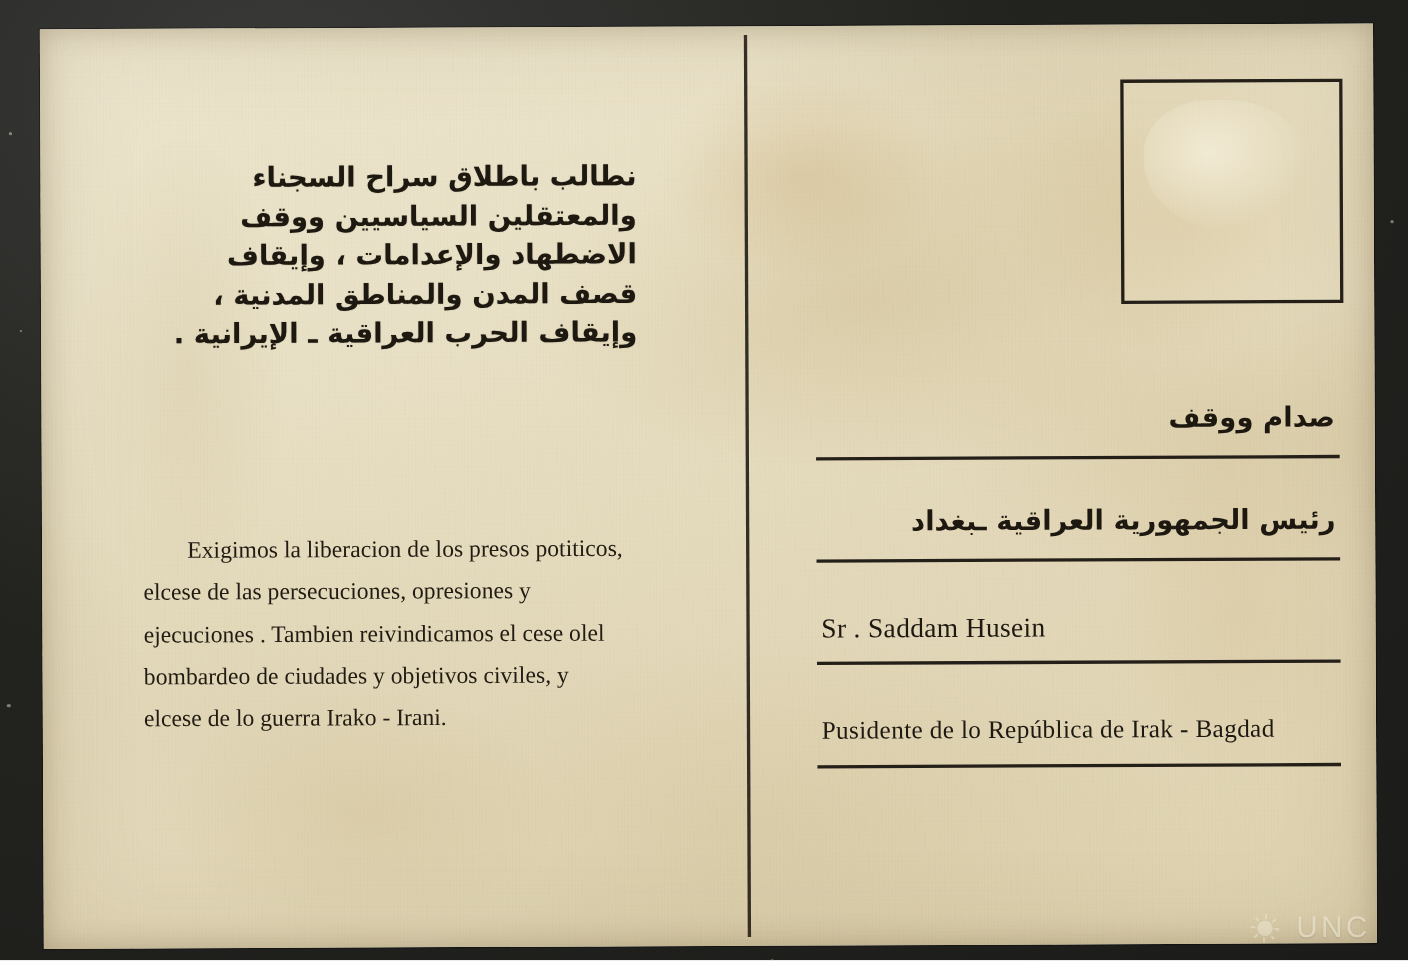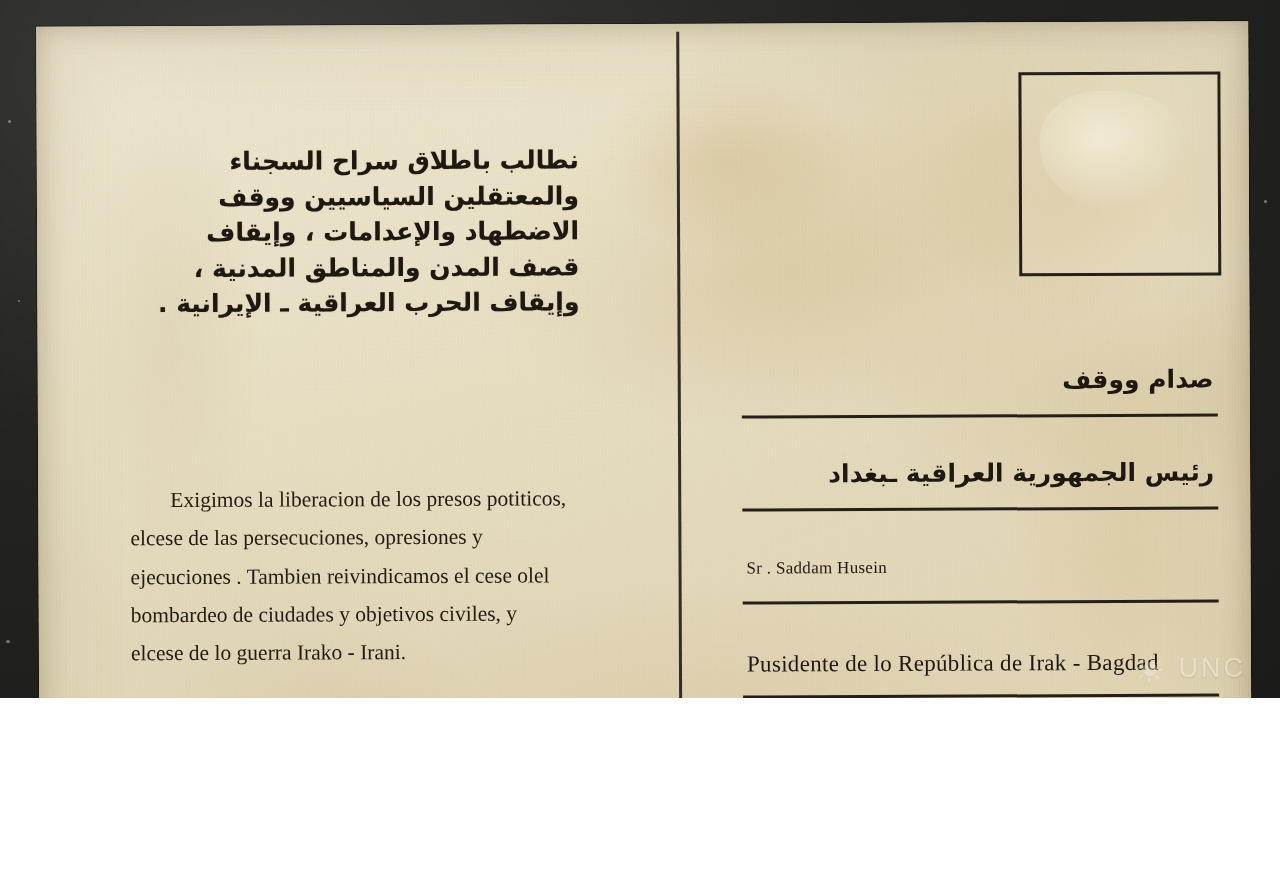--- a/index.html
+++ b/index.html
@@ -12,21 +12,21 @@
     width: 1280px;
     height: 880px;
     overflow: hidden;
     font-family: "Liberation Serif", serif;
   }
 
   
   .scan {
     position: relative;
     width: 1280px;
-    height: 698px;
+    height: 873px;
     background: #f2f0ea;
     overflow: hidden;
   }
 
   
   .scan-bg {
     position: absolute;
     inset: 0;
     background:
       radial-gradient(ellipse at 20% 10%, #3a3a38 0%, #232320 45%, #1b1b19 100%);
@@ -208,21 +208,21 @@
   }
   .ar-title {
     right: 36px;
     top: 436px;
     font-size: 25px;
   }
 
   .es-name {
     left: 64px;
     top: 535px;
-    font-size: 17px;
+    font-size: 25px;
     font-family: "Liberation Serif", serif;
     letter-spacing: 0.3px;
   }
   .es-title {
     left: 64px;
     top: 628px;
     font-size: 23px;
     font-family: "Liberation Serif", serif;
     letter-spacing: 0.3px;
   }

